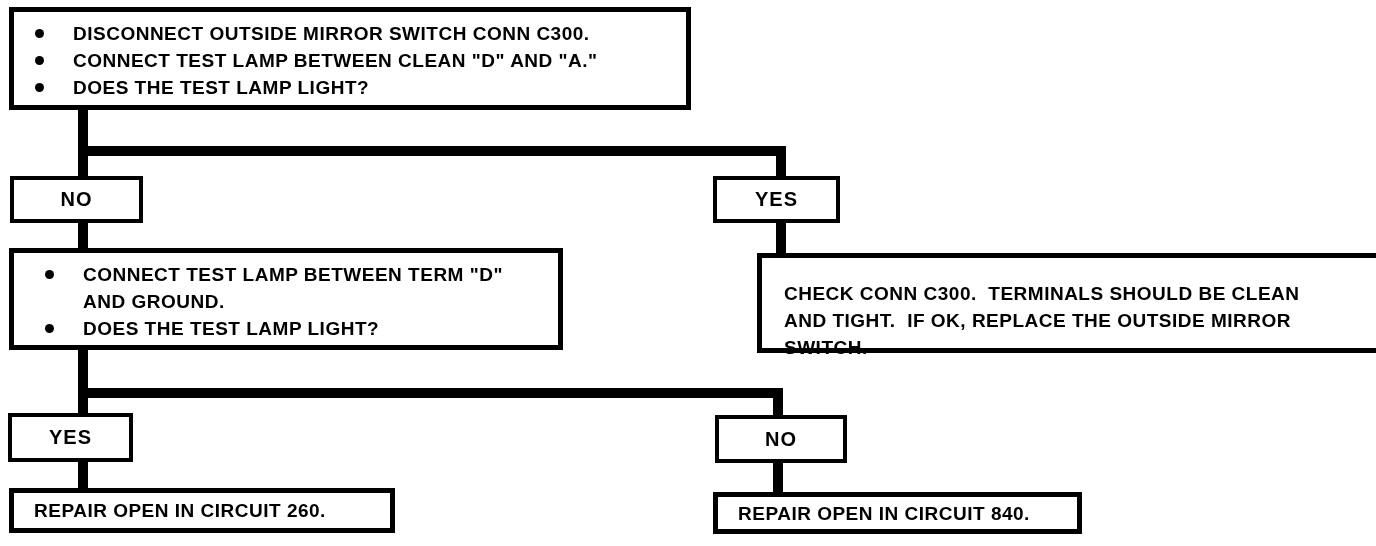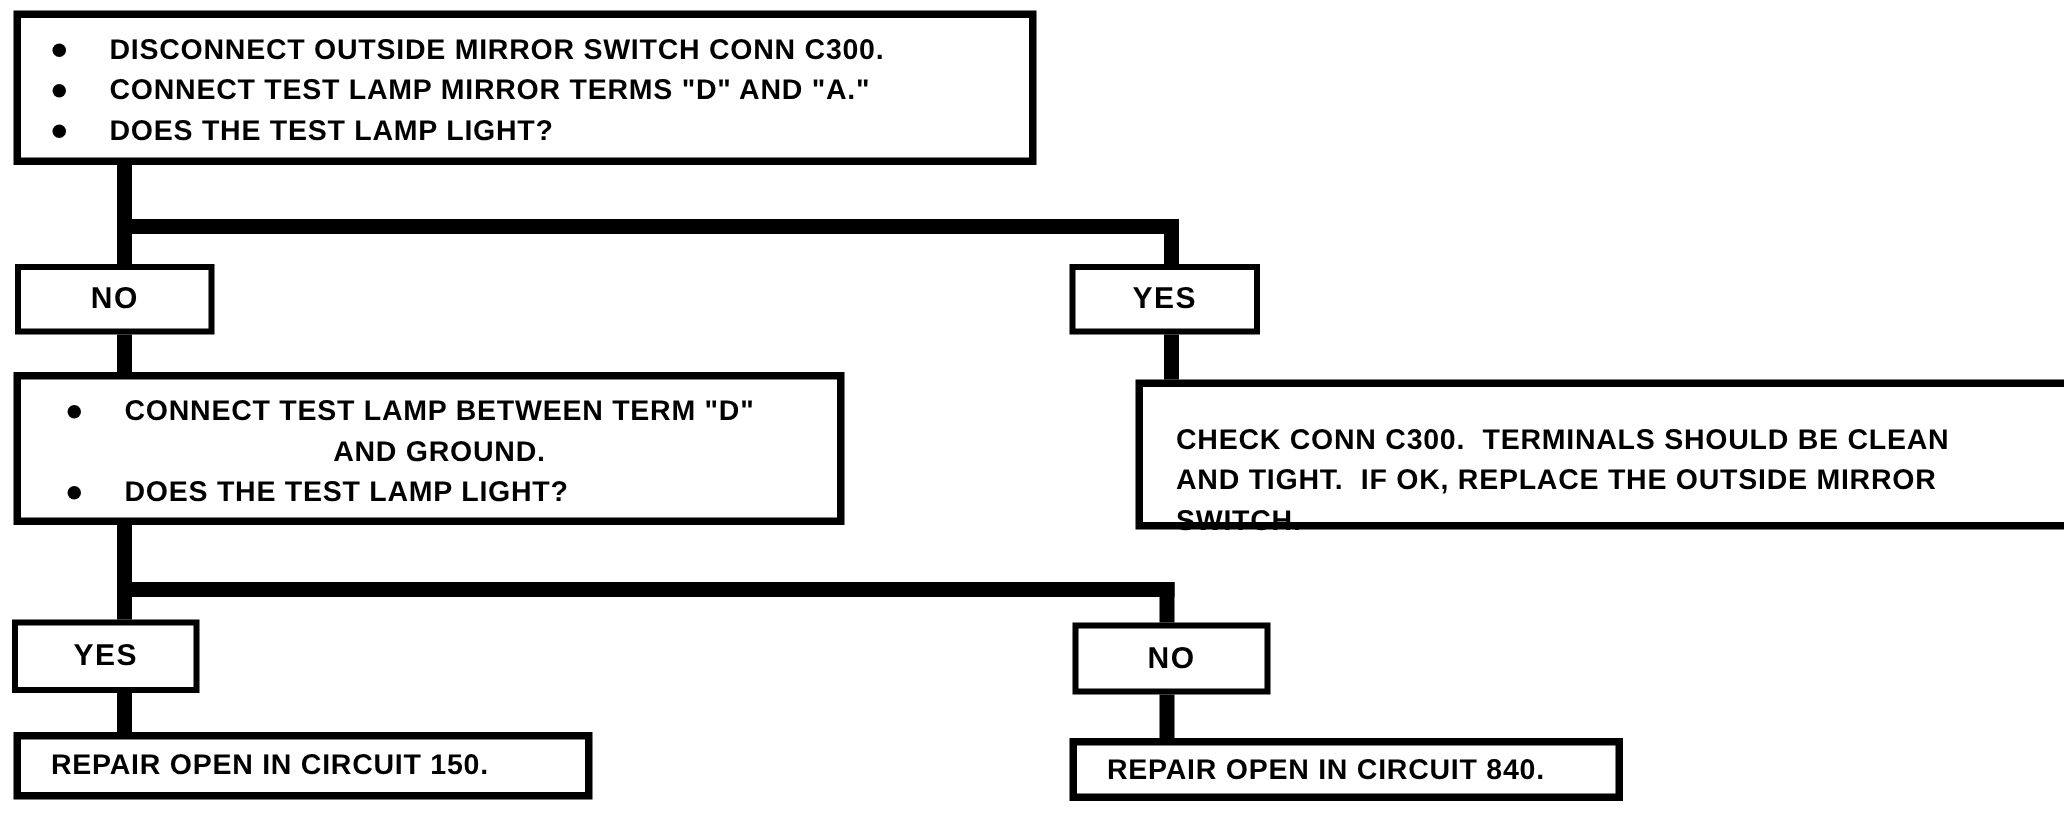--- a/index.html
+++ b/index.html
@@ -41,21 +41,20 @@
     letter-spacing: 1px;
   }
   .step-box {
     padding-top: 8px;
   }
   .bullet-row {
     display: flex;
     align-items: flex-start;
     padding-left: 21px;
     padding-right: 8px;
-    text-align: center;
   }
   .bullet-dot {
     flex: none;
     width: 9px;
     height: 9px;
     border-radius: 50%;
     background: #000000;
     margin-top: 9px;
   }
   .bullet-text {
@@ -94,21 +93,21 @@
   <div class="conn" style="left:78px; top:459px; width:10px; height:31px;"></div>
   <div class="conn" style="left:773px; top:460px; width:10px; height:34px;"></div>
 
   <div class="box step-box" style="left:9px; top:7px; width:682px; height:103px;">
     <div class="bullet-row">
       <span class="bullet-dot"></span>
       <span class="bullet-text">DISCONNECT OUTSIDE MIRROR SWITCH CONN C300.</span>
     </div>
     <div class="bullet-row">
       <span class="bullet-dot"></span>
-      <span class="bullet-text">CONNECT TEST LAMP MIRROR TERMS "D" AND "A."</span>
+      <span class="bullet-text">CONNECT TEST LAMP BETWEEN CLEAN "D" AND "A."</span>
     </div>
     <div class="bullet-row">
       <span class="bullet-dot"></span>
       <span class="bullet-text">DOES THE TEST LAMP LIGHT?</span>
     </div>
   </div>
 
   <div class="box label-box" style="left:10px; top:176px; width:133px; height:47px;">
     <span>NO</span>
   </div>
@@ -135,19 +134,19 @@
   </div>
 
   <div class="box label-box" style="left:8px; top:413px; width:125px; height:49px;">
     <span>YES</span>
   </div>
   <div class="box label-box" style="left:715px; top:415px; width:132px; height:48px;">
     <span>NO</span>
   </div>
 
   <div class="box terminal-box" style="left:9px; top:488px; width:386px; height:45px;">
-    <span class="terminal-text">REPAIR OPEN IN CIRCUIT 150.</span>
+    <span class="terminal-text">REPAIR OPEN IN CIRCUIT 260.</span>
   </div>
   <div class="box terminal-box" style="left:713px; top:492px; width:369px; height:42px;">
     <span class="terminal-text">REPAIR OPEN IN CIRCUIT 840.</span>
   </div>
 
 </div>
 
 </body></html>

